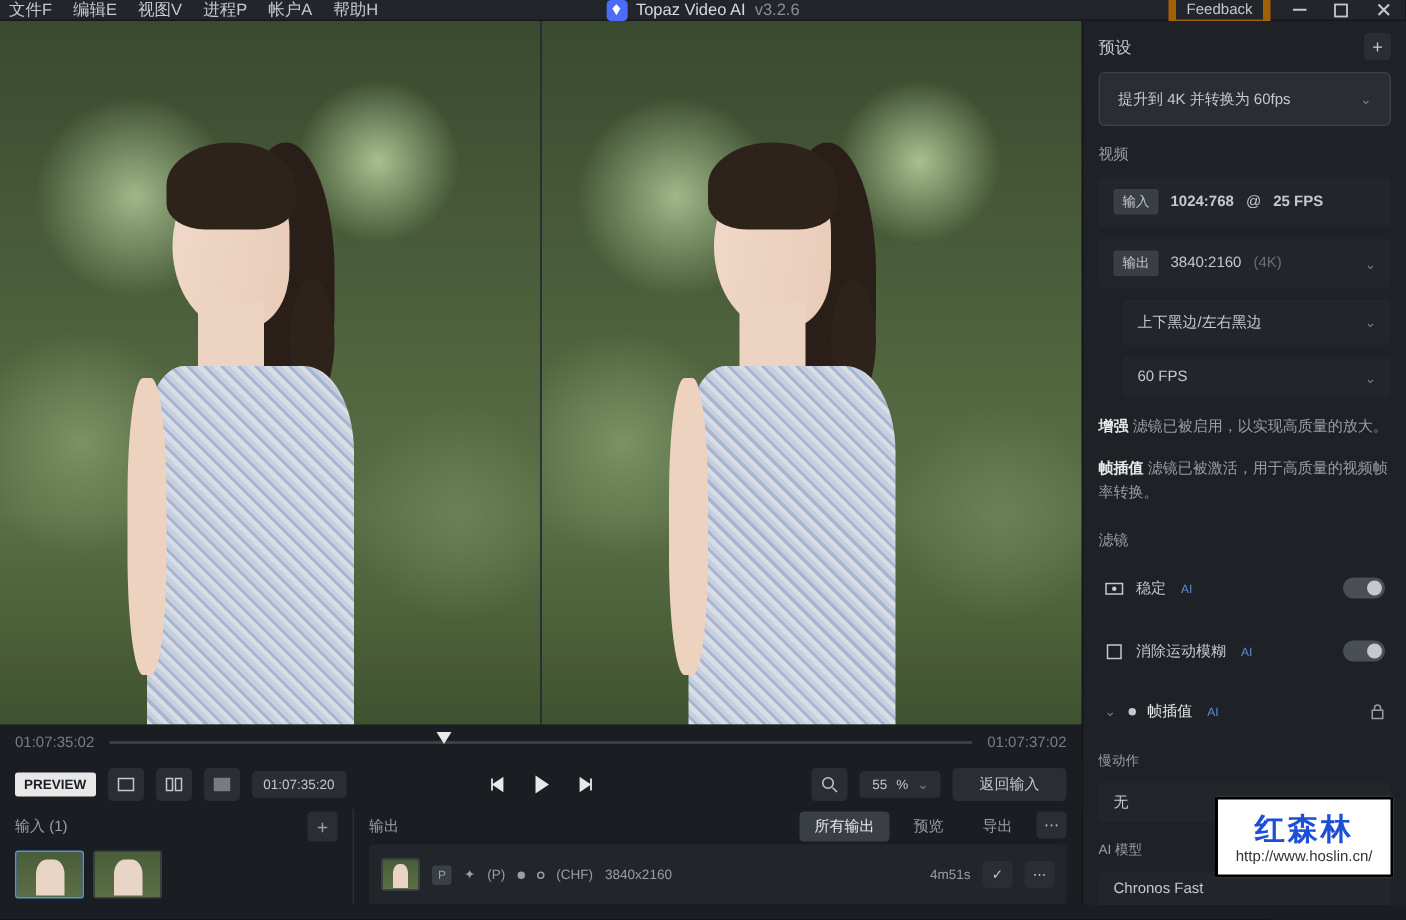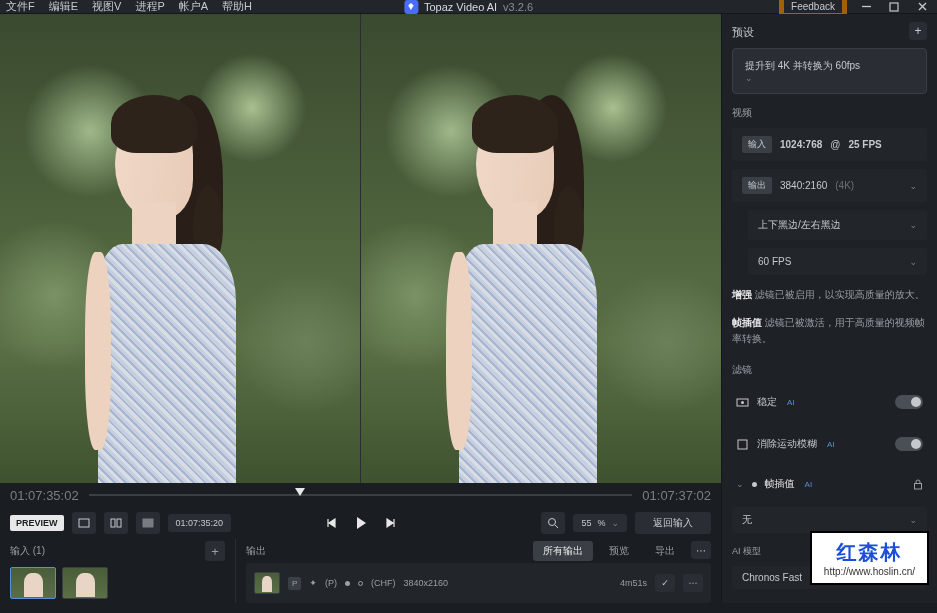--- a/index.html
+++ b/index.html
@@ -73,21 +73,21 @@
 .arm-skin {
   position: absolute; top: 44%; left: 6%; width: 12%; height: 48%;
   background: #ecd2bf; border-radius: 40%;
 }
 .ponytail {
   position: absolute; top: 28%; left: 56%; width: 14%; height: 20%;
   background: #2e231a; border-radius: 50%;
 }
 .timeline-row {
   height: 24px; display: flex; align-items: center;
-  padding: 0 10px; gap: 10px; font-size: 13px; color: #7a7f86;
+  padding: 0 10px; gap: 10px; font-size: 10px; color: #7a7f86;
   background: #1a1d21;
 }
 .timeline-track {
   flex: 1; height: 2px; background: #3a3f46; position: relative;
 }
 .timeline-marker {
   position: absolute; left: 38%; top: -6px;
   width: 0; height: 0;
   border-left: 5px solid transparent; border-right: 5px solid transparent;
   border-top: 8px solid #e8e8e8;
@@ -154,25 +154,25 @@
   background: #22262b; border-radius: 3px; padding: 4px 8px;
   font-size: 9px; color: #9a9ea5;
 }
 .out-chip { background: #3a3f46; padding: 2px 4px; border-radius: 2px; font-size: 8px; }
 .dot { width: 5px; height: 5px; border-radius: 50%; background: #9a9ea5; display: inline-block; }
 .sidepanel {
   width: 216px; background: #1e2126; border-left: 1px solid #15171a;
   display: flex; flex-direction: column; overflow-y: auto;
   padding: 8px 10px; gap: 8px;
 }
-.sp-head { display: flex; justify-content: space-between; align-items: flex-end; font-size: 11px; color: #c5c8cc; }
+.sp-head { display: flex; justify-content: space-between; align-items: center; font-size: 11px; color: #c5c8cc; }
 .preset-box {
   background: #2a2e34; border: 1px solid #3a3f46; border-radius: 4px;
-  padding: 10px 12px; display: flex; justify-content: space-between; 
-  font-size: 10px; color: #c5c8cc; flex-direction: column;
+  padding: 10px 12px; display: flex; justify-content: space-between; align-items: center;
+  font-size: 10px; color: #c5c8cc;
 }
 .sp-section-label { font-size: 10px; color: #9a9ea5; margin-top: 4px; }
 .info-row {
   background: #22262b; border-radius: 3px; padding: 8px 10px;
   display: flex; align-items: center; gap: 8px; font-size: 10px;
 }
 .info-badge { background: #3a3f46; padding: 2px 6px; border-radius: 2px; font-size: 9px; }
 .sel-row {
   background: #22262b; border-radius: 3px; padding: 8px 10px;
   display: flex; justify-content: space-between; align-items: center; font-size: 10px;
@@ -458,20 +458,21 @@
       <span>帧插值</span>
         <span class="ai-sup">AI</span>
       <span class="lock-icn">
           <svg width="10" height="11">
             <rect x="1.5" y="4.5" width="7" height="5.5" stroke="currentColor" fill="none"></rect>
             <path d="M3 4.5 V3 a2 2 0 0 1 4 0 V4.5" stroke="currentColor" fill="none"></path>
           </svg>
         </span>
     </div>
 
+    <div class="sp-section-label" style="font-size:9px">慢动作</div>
     <div class="info-row" style="padding:6px 10px">
       <span>无</span>
       <span class="chev" style="margin-left:auto">⌄</span>
     </div>
     <div class="sp-section-label" style="font-size:9px">AI 模型</div>
     <div class="info-row" style="padding:6px 10px">
       <span>Chronos Fast</span>
     </div>
 
   </div>

